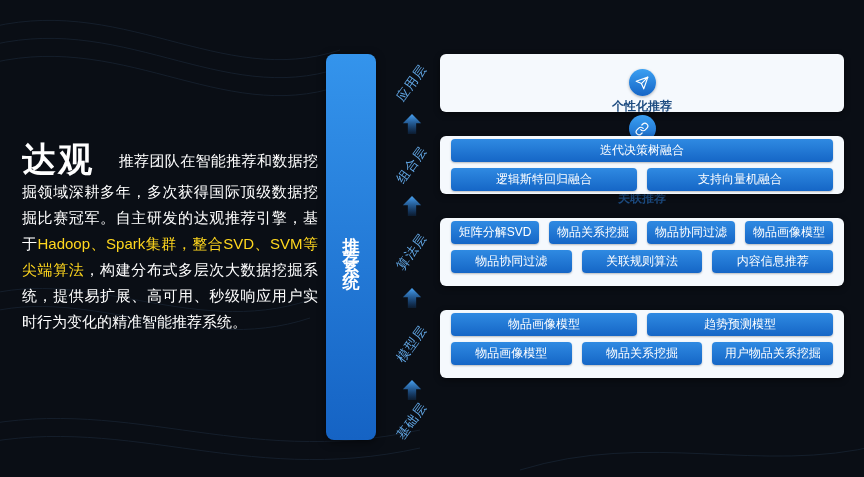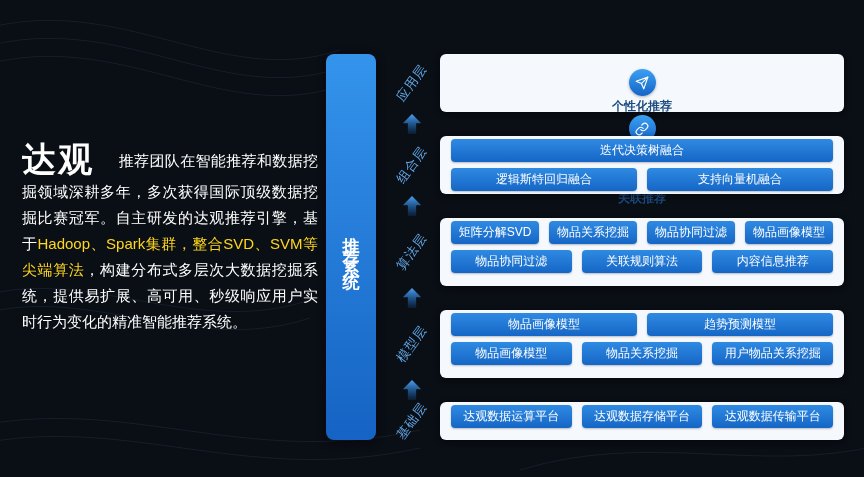--- a/index.html
+++ b/index.html
@@ -229,24 +229,17 @@
       <div class="arrow-row">
         <svg class="up-arrow" width="20" height="20" viewBox="0 0 22 24">
             <path d="M11 0 L22 11 L16 11 L16 24 L6 24 L6 11 L0 11 Z" fill="url(#arrowGrad)"></path>
           </svg>
       </div>
 
       <div class="layer-row row-base">
         <div class="label-cell">
           <span>基础层</span>
         </div>
-        <div class="layer-box">
-          <div class="pill-row">
-            <div class="pill">达观数据运算平台</div>
-            <div class="pill">达观数据存储平台</div>
-            <div class="pill">达观数据传输平台</div>
-          </div>
-        </div>
       </div>
 
     </div>
   </div>
 </div>
 
 </body></html>

